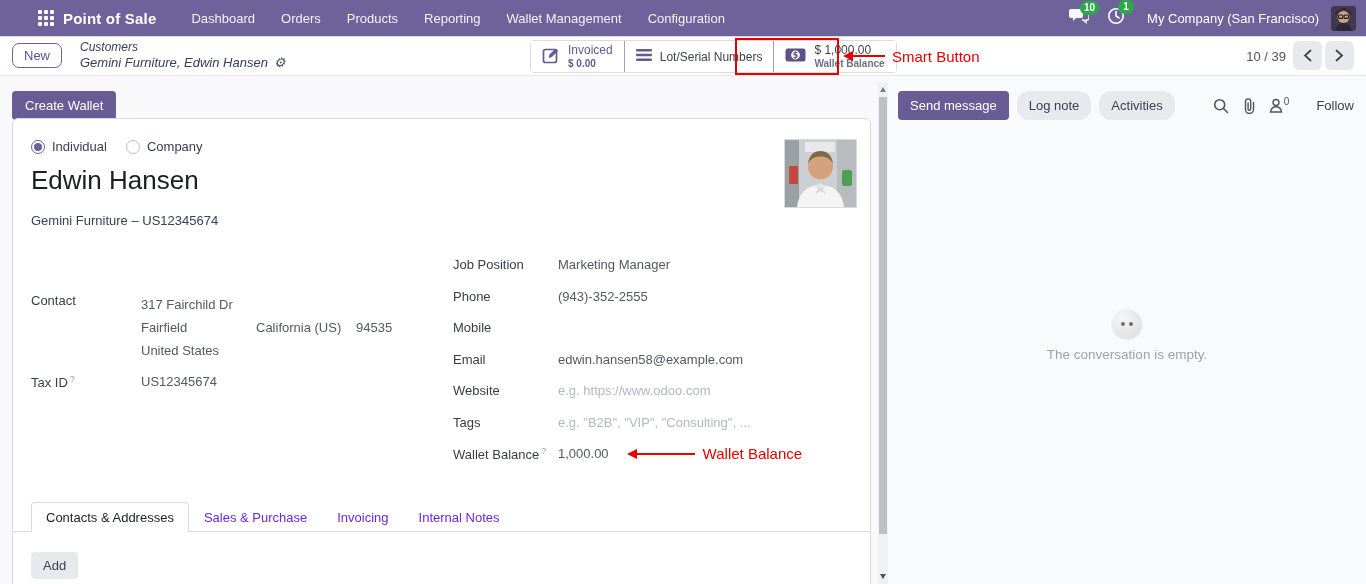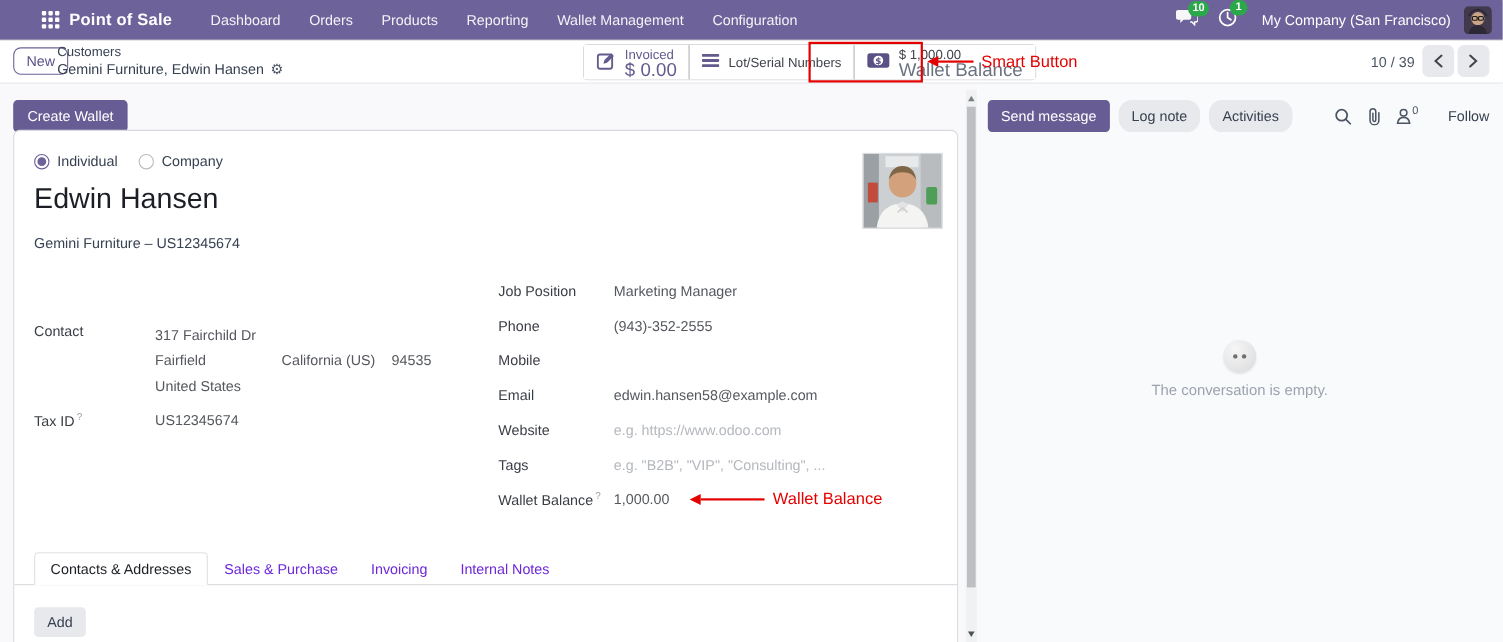--- a/index.html
+++ b/index.html
@@ -22,33 +22,33 @@
     padding:0 4px; border-radius:8px; height:14px; line-height:14px; }
   .company-name { font-size:13px; margin:0 12px 0 4px; }
   .nav-avatar { width:25px; height:25px; border-radius:4px; overflow:hidden; cursor:pointer;
     background:#3a3440; flex:0 0 auto; }
 
   
   .control-panel { position:absolute; top:36px; left:0; width:1366px; height:40px;
     background:#fff; border-bottom:1px solid #e5e7ea; z-index:20; }
   .new-btn { position:absolute; left:12px; top:7px; background:#fff; border:1px solid #6d6299;
     color:#5d5289; border-radius:7px; font-size:13px; padding:4px 11px; cursor:pointer; }
-  .breadcrumbs { position:absolute; left:52px; top:4px; line-height:15px; }
+  .breadcrumbs { position:absolute; left:80px; top:4px; line-height:15px;font-style:italic; }
   .bc-parent { font-size:12px; color:#374151; text-decoration:none; display:block; cursor:pointer; }
   .bc-current-row { display:flex; align-items:center; gap:6px; }
   .bc-current { font-size:13px; color:#374151; }
   .gear-icon { font-size:13px; color:#4b5563; cursor:pointer; line-height:13px; }
 
   .smart-group { position:absolute; left:530px; top:4px; height:33px; display:flex;
     background:#fff; border:1px solid #d9dbde; border-radius:4px; }
   .smart-btn { display:flex; align-items:center; gap:8px; padding:0 11px;
     border-right:1px solid #a3a3a3; cursor:pointer; background:#fff; border-top:none; border-bottom:none; border-left:none; }
   .smart-btn:last-child { border-right:none; }
   .smart-text { text-align:left; line-height:14px; font-size:12px; }
-  .smart-text .l2 { font-size:17px; }
+  .smart-text .l2 { font-size:10px;font-weight:bold; }
   .smart-purple { color:#655a8e; }
   .smart-dark { color:#3f434a; }
   .smart-gray { color:#6b7280; }
 
   .red-box { position:absolute; left:735px; top:2px; width:104px; height:37px;
     border:2px solid #e50000; pointer-events:none; }
   .arrow-line { position:absolute; height:2px; background:#e50000; }
   .arrow-head { position:absolute; width:0; height:0;
     border-top:5px solid transparent; border-bottom:5px solid transparent;
     border-right:10px solid #e50000; }

